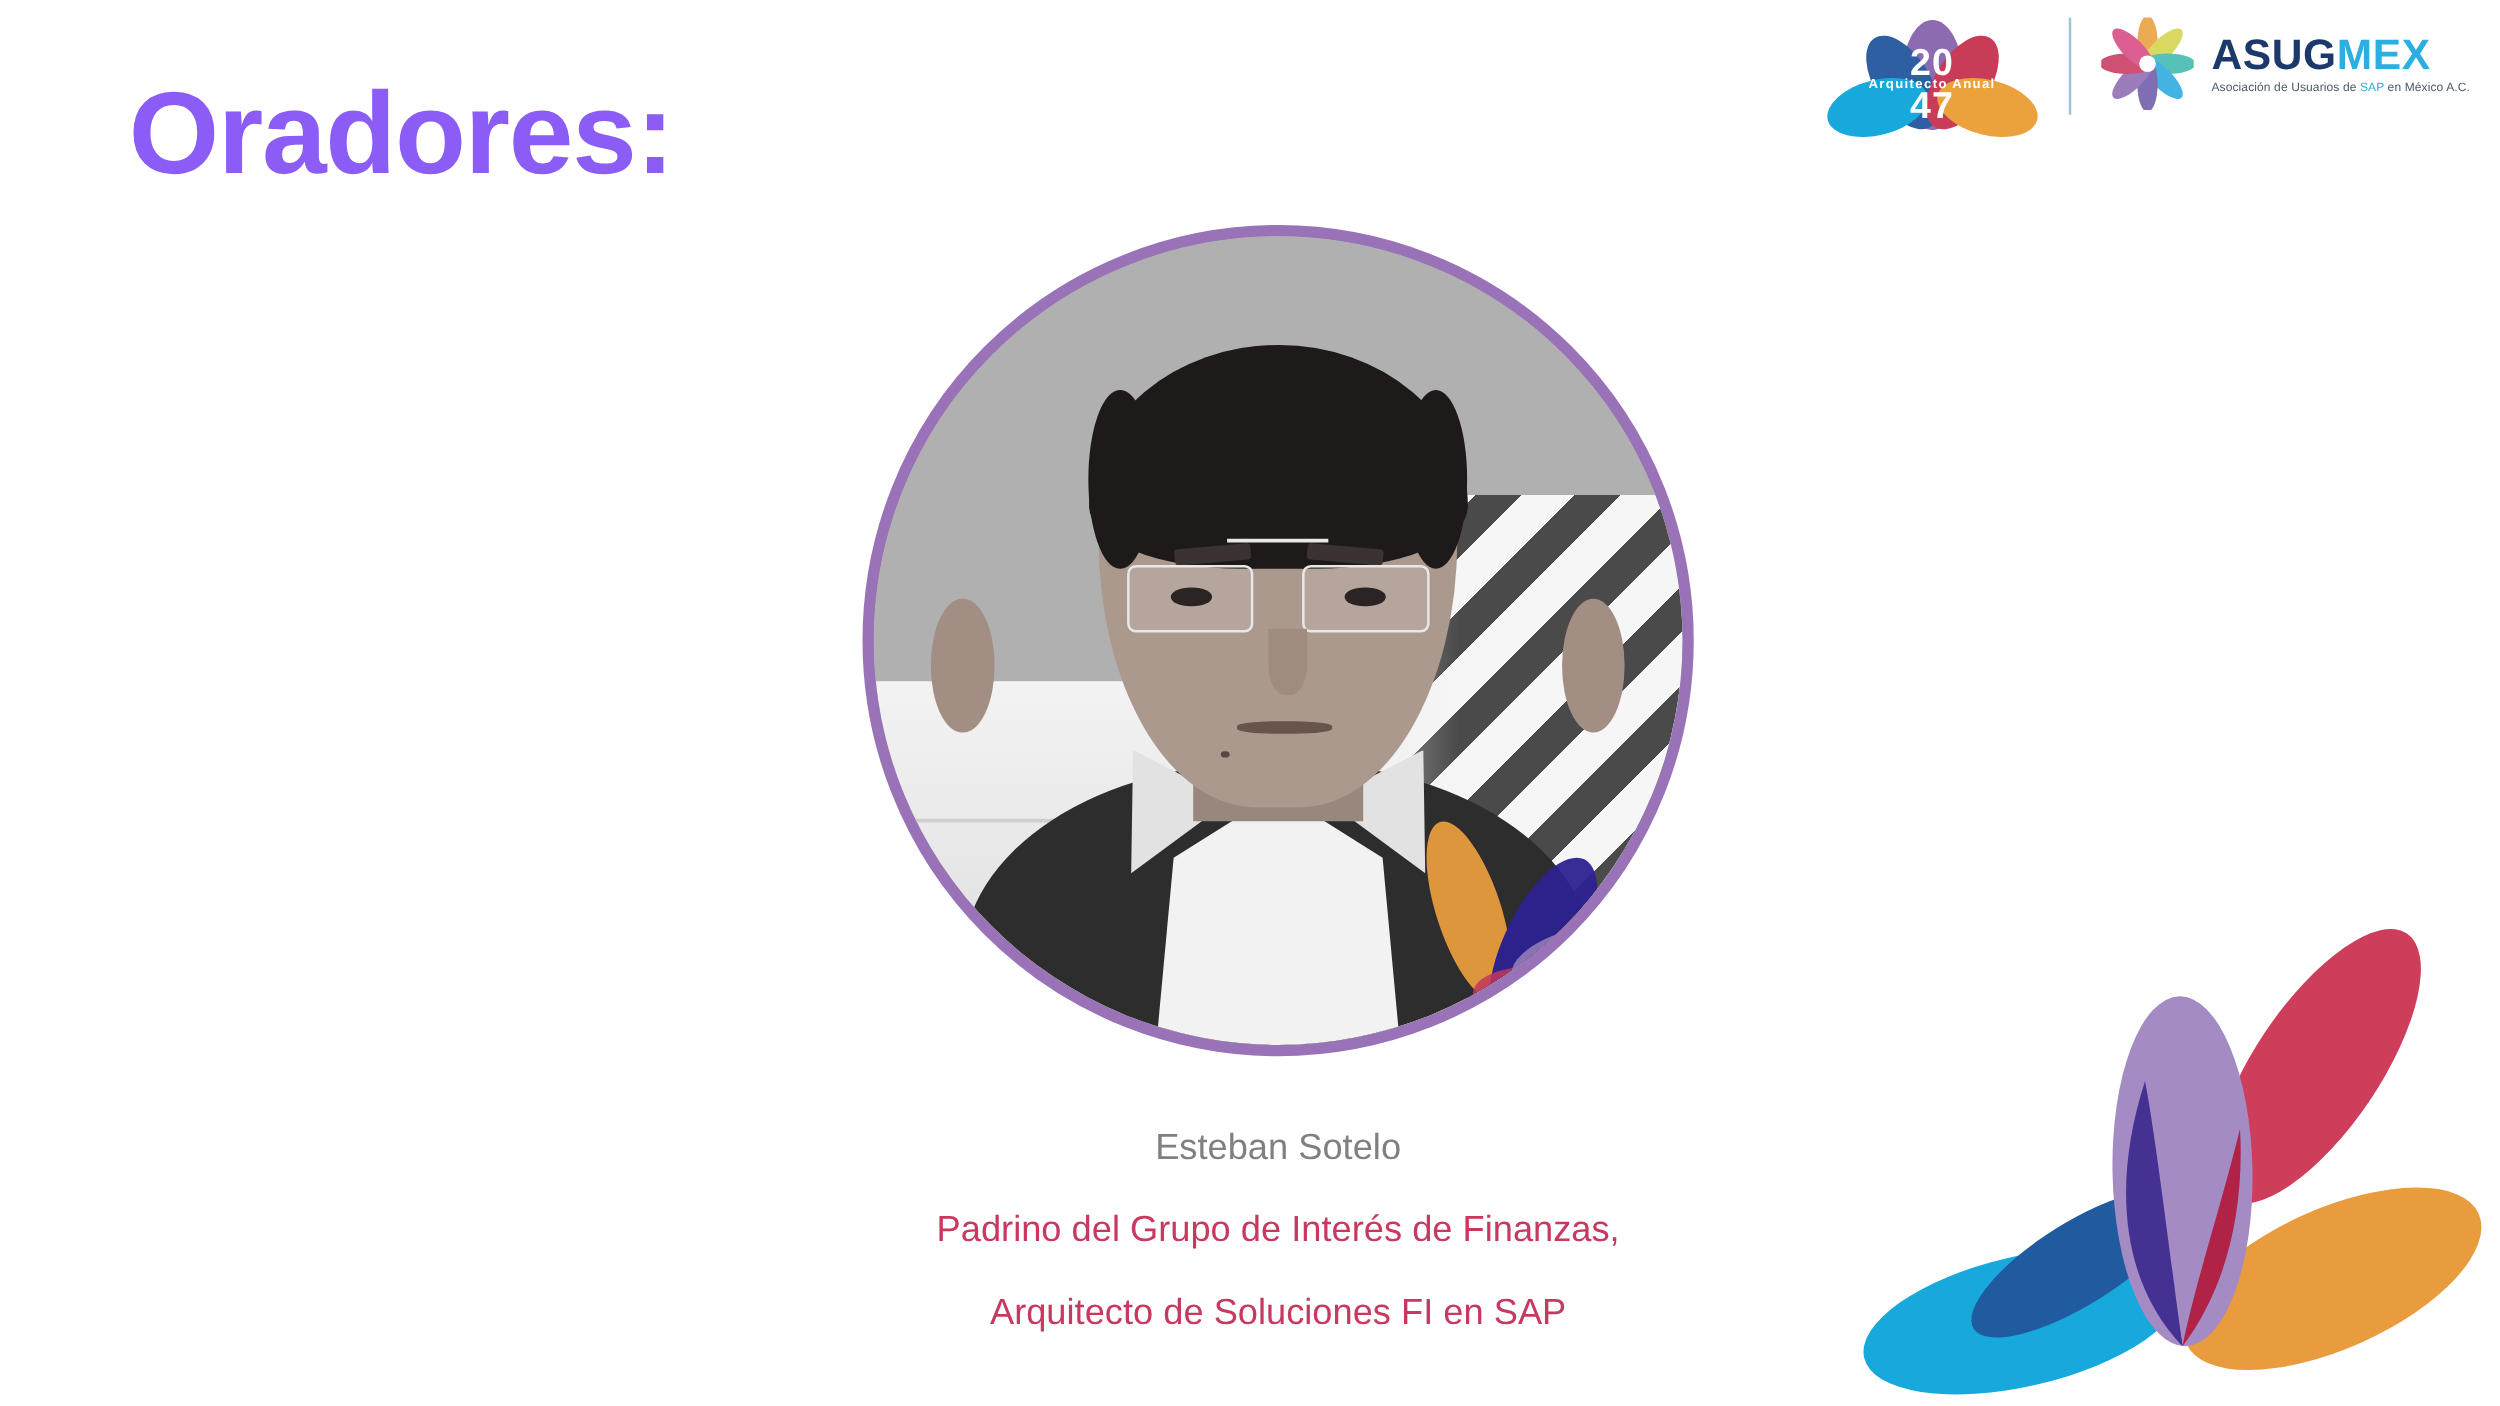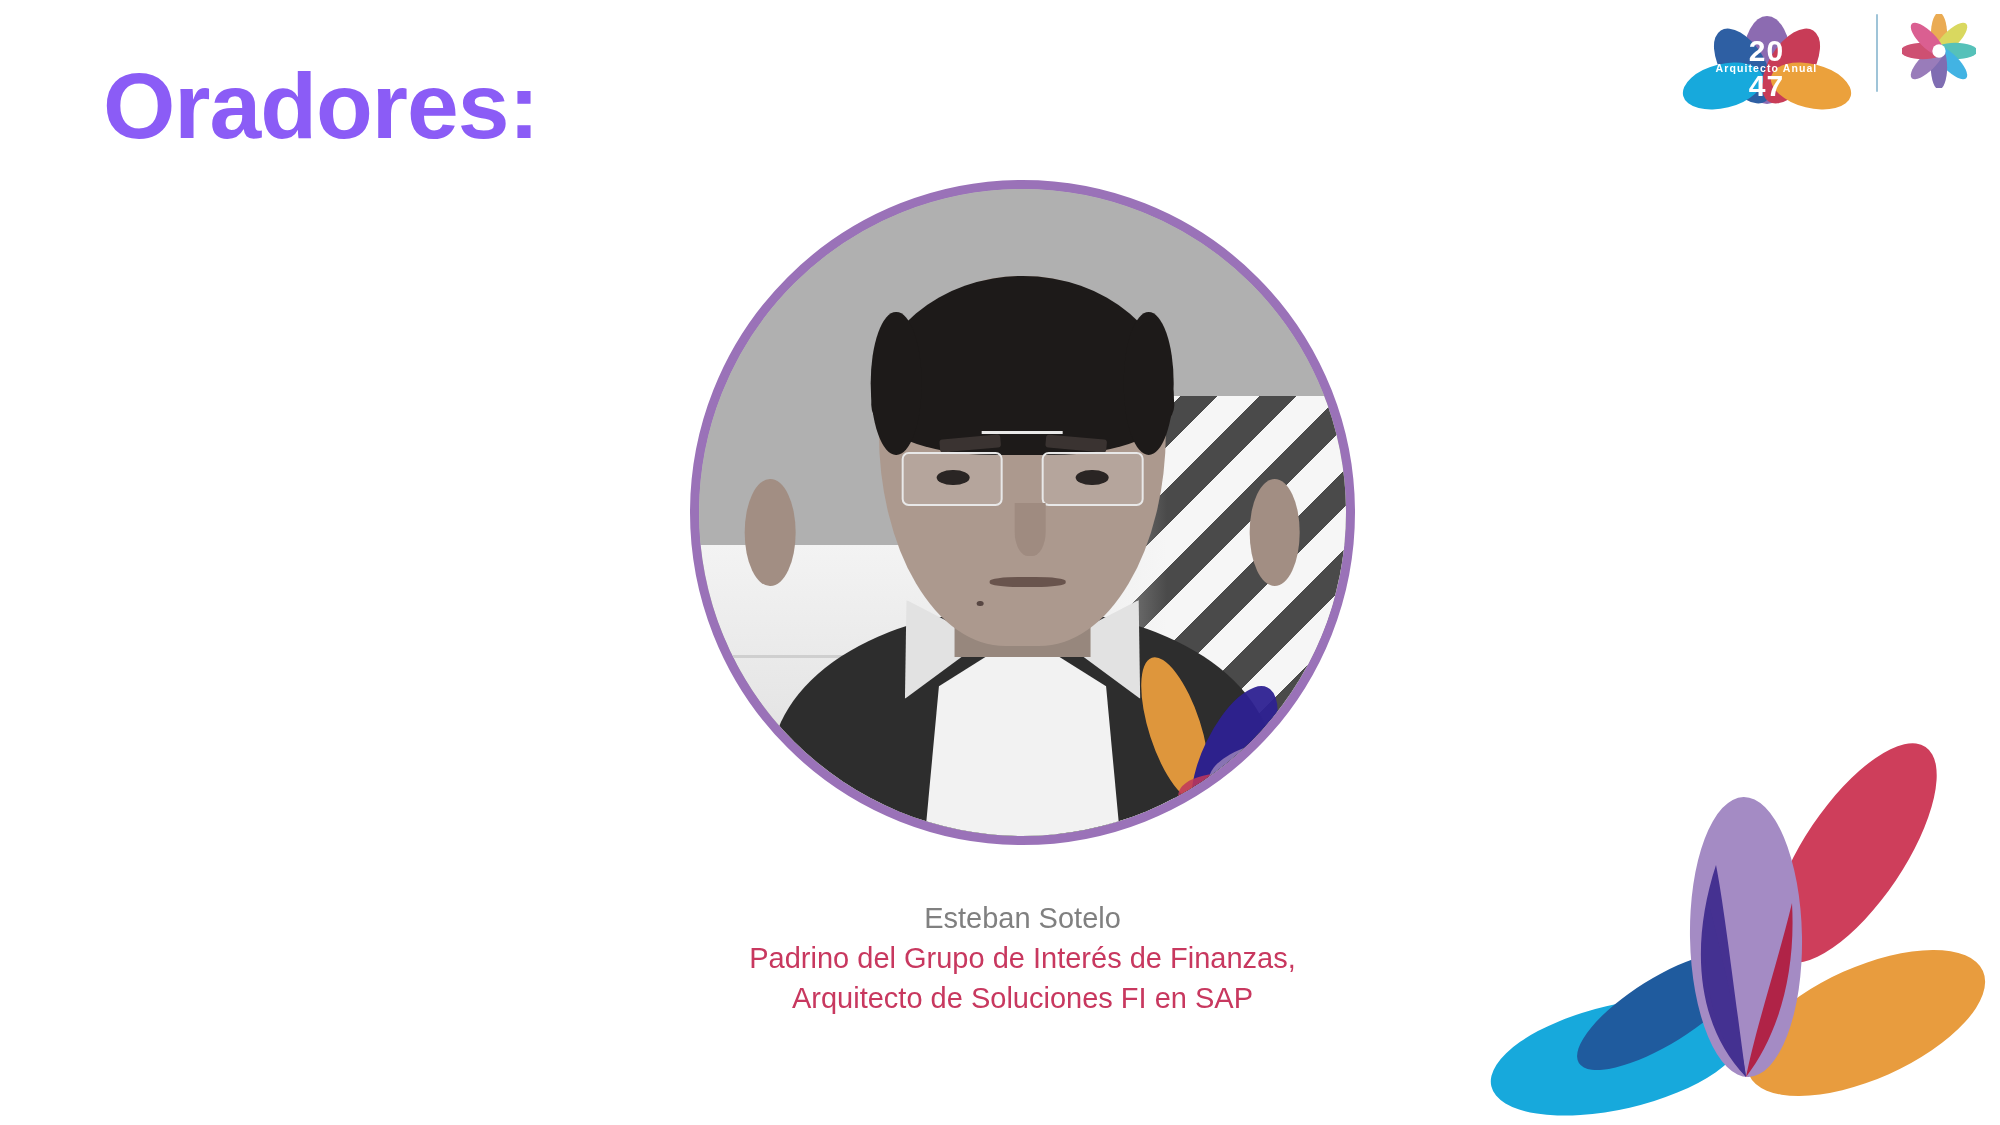--- a/index.html
+++ b/index.html
@@ -110,21 +110,21 @@
 
   .photo-gray{ position:absolute; inset:0; background:rgba(128,128,128,0.22);
                mix-blend-mode:saturation; }
 
   
   .petal-overlay{ position:absolute; right:-2%; bottom:-3%; width:40%; height:38%; }
 
   
   .caption{ position:absolute; left:510px; top:898px; width:1025px; text-align:center; }
   .cap-name{ font-size:29px; color:#808080; line-height:1.38; }
-  .cap-role{ font-size:29px; color:#C8385F; line-height:1.38; }
+  .cap-role{ font-size:29px; color:#C8385F; line-height:1.38;margin-top:26px; }
 
   
   .corner-flower{ position:absolute; right:-6px; bottom:-10px; width:560px; height:430px; }
 </style>
 </head>
 <body>
 
 <div class="slide-title">Oradores:</div>
 
 <div class="header-logos">
@@ -158,20 +158,24 @@
         <ellipse rx="11" ry="30" cy="-22" fill="#D4D34A" transform="rotate(45)"></ellipse>
         <ellipse rx="11" ry="30" cy="-22" fill="#3FB9B0" transform="rotate(90)"></ellipse>
         <ellipse rx="11" ry="30" cy="-22" fill="#29A9E0" transform="rotate(135)"></ellipse>
         <ellipse rx="11" ry="30" cy="-22" fill="#6E5AA8" transform="rotate(180)"></ellipse>
         <ellipse rx="11" ry="30" cy="-22" fill="#8C6BB1" transform="rotate(225)"></ellipse>
         <ellipse rx="11" ry="30" cy="-22" fill="#C8385F" transform="rotate(270)"></ellipse>
         <ellipse rx="11" ry="30" cy="-22" fill="#D64A82" transform="rotate(315)"></ellipse>
         <circle r="9" fill="#ffffff"></circle>
       </g>
     </svg>
+    <div class="asug-words">
+      <div class="asug-name"><span class="a1">ASUG</span><span class="a2">MEX</span></div>
+      <div class="asug-tag"><span>Asociación de Usuarios de </span><span class="sap">SAP</span><span> en México A.C.</span></div>
+    </div>
   </div>
 </div>
 
 <div class="portrait-wrap">
   <div class="portrait-ring">
     <div class="photo">
       <div class="bg-upper"></div>
       <div class="bg-lower"></div>
       <div class="bg-shelf"></div>
       <div class="stripes">

